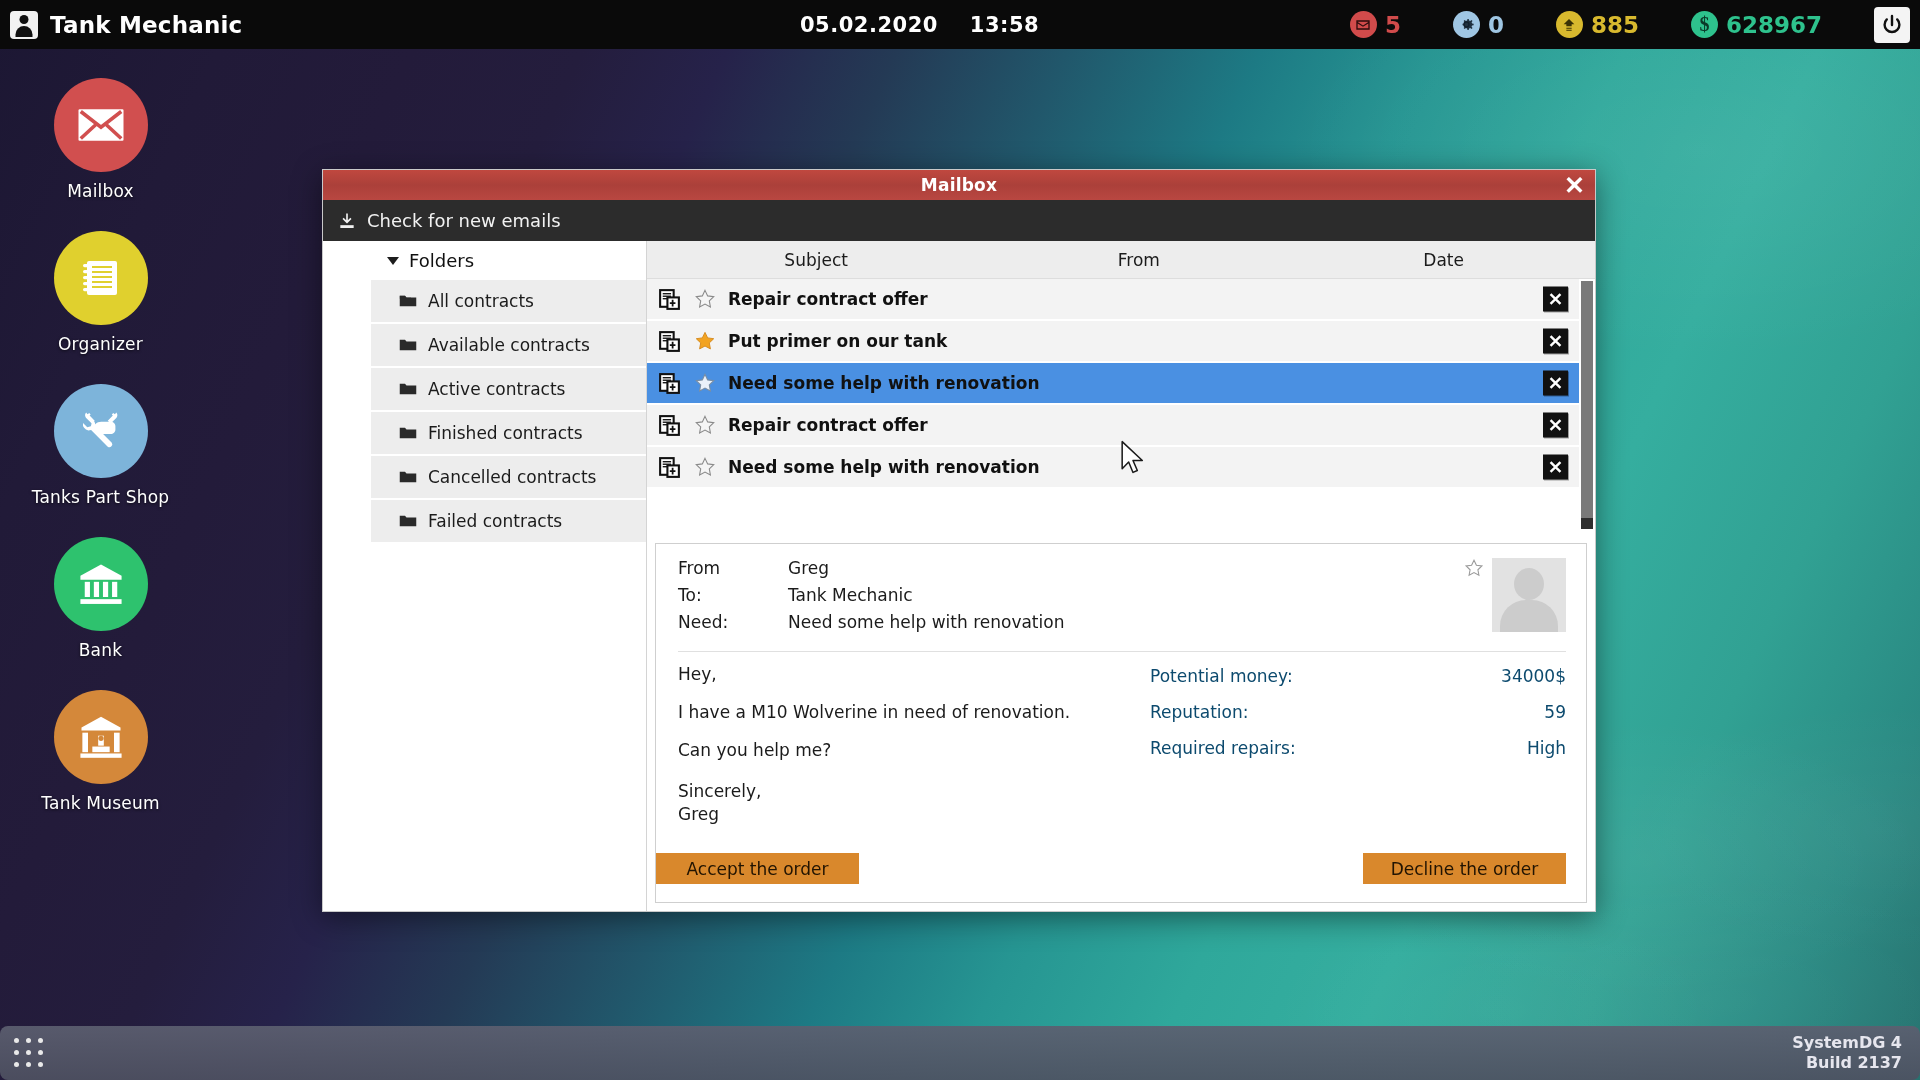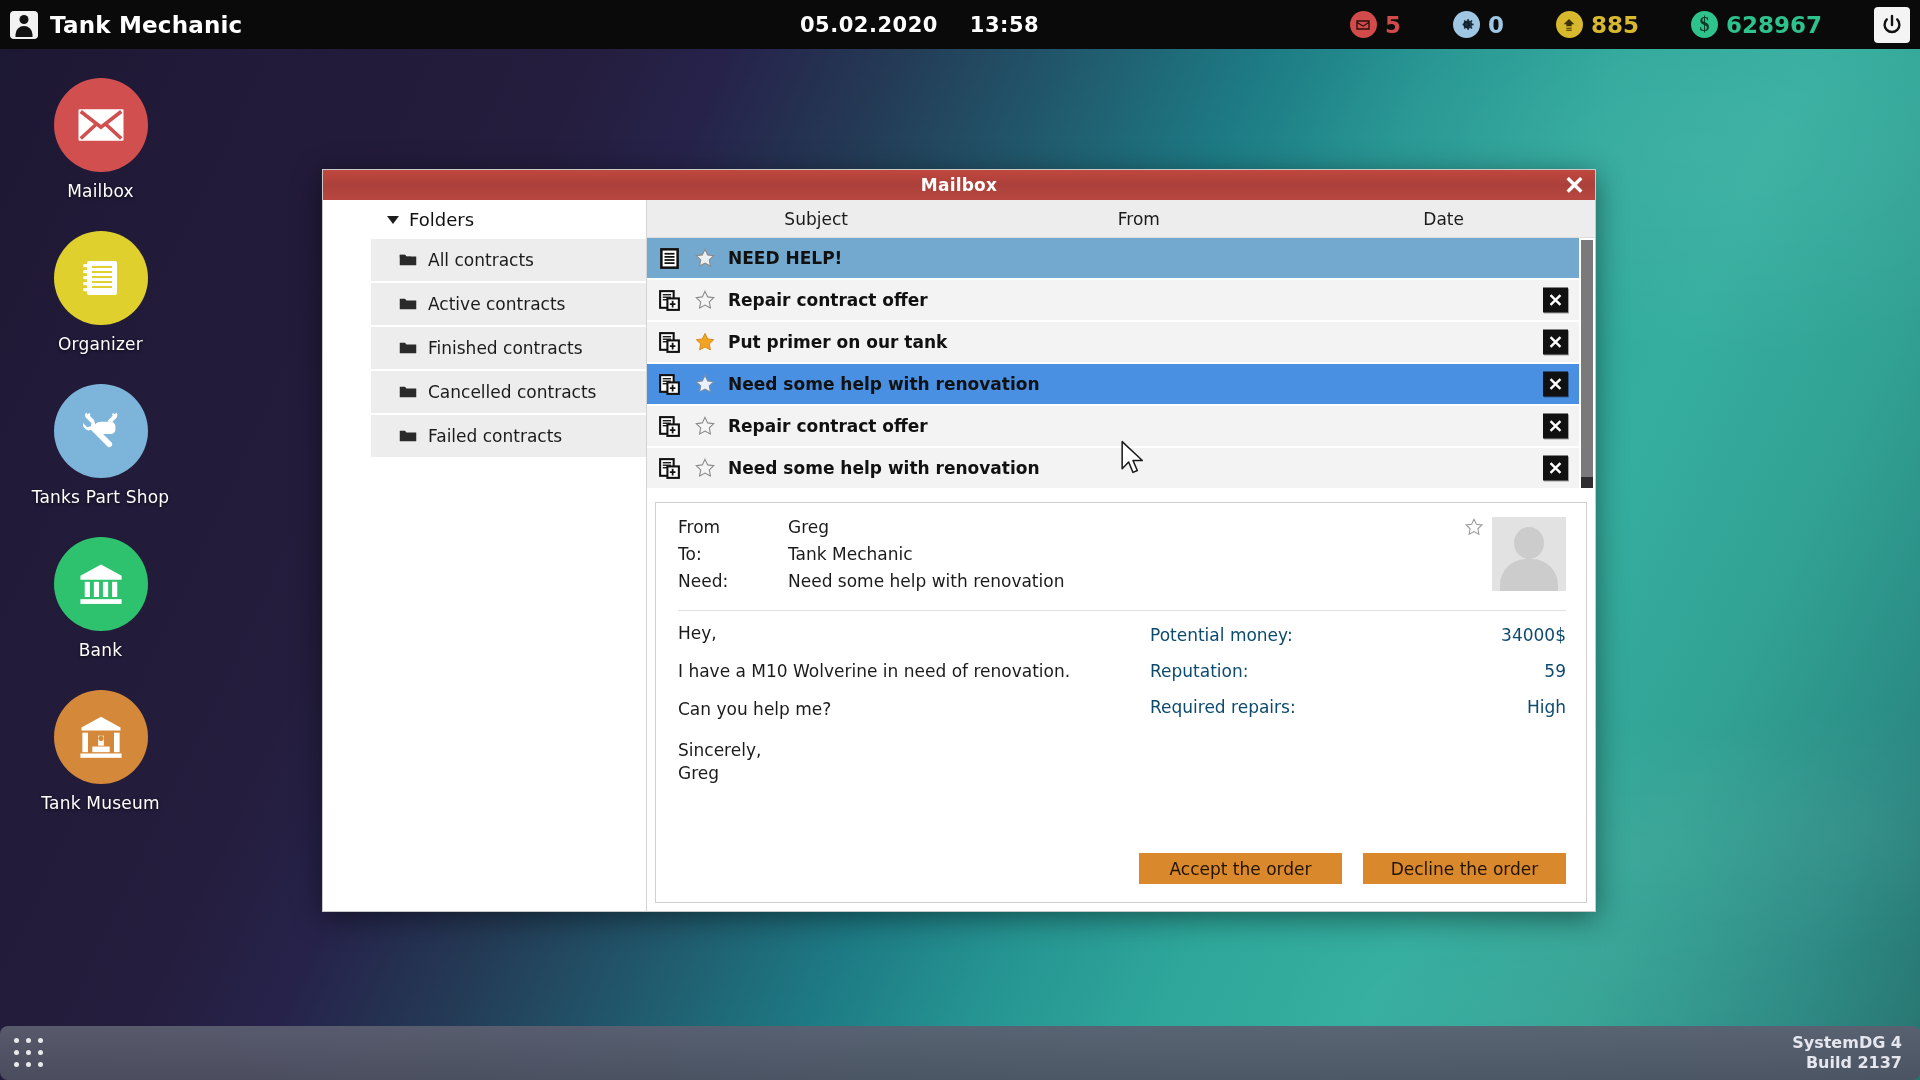--- a/index.html
+++ b/index.html
@@ -229,21 +229,21 @@
   }
   .detail-sep { height: 1px; background: #e0e0e0; margin: 2px 20px 0 22px; }
   .detail-body { flex: 1; display: flex; padding: 14px 20px 0 22px; min-height: 0; }
   .body-left { width: 430px; font-size: 17px; color: #1b1b1b; line-height: 1.0; }
   .body-left p { margin-bottom: 21px; }
   .body-left p.tight { margin-bottom: 0; line-height: 1.35; }
   .body-stats { flex: 1; padding-left: 42px; }
   .stat-row { display: flex; justify-content: space-between; font-size: 17px; color: #0c4a6e; margin-bottom: 16px; align-items: flex-end; }
   .stat-row .sv { text-align: right; }
   .detail-actions {
-    display: flex; gap: 21px; justify-content: flex-end;
+    display: flex; gap: 21px; justify-content: space-between;
     padding: 0 20px 18px 0; margin-top: auto;
   }
   .btn-order {
     width: 203px; height: 31px; background: #d9882c; border: none;
     color: #221402; font-size: 17px; cursor: pointer;
     font-family: "DejaVu Sans", sans-serif;
   }
 
   
   #cursor { position: absolute; left: 1120px; top: 440px; z-index: 60; pointer-events: none; }
@@ -391,39 +391,52 @@
   </div>
 </div>
 
 <div id="mailbox">
 
   <div class="mb-titlebar">
     <div class="mb-title">Mailbox</div>
     <div class="mb-close">✕</div>
   </div>
 
+  <div class="mb-toolbar">
+    <svg class="dl-icon" viewBox="0 0 24 24">
+        <path d="M11 3h2v8.2l3-3 1.4 1.4L12 15 6.6 9.6 8 8.2l3 3V3z"></path>
+        <path d="M4 17h16v3.4H4z"></path>
+      </svg>
+    <div class="mb-toolbar-label">Check for new emails</div>
+  </div>
 
   <div class="mb-body">
 
     <div class="mb-sidebar">
       <div class="folders-head">
         <div class="caret"></div>
         <span>Folders</span>
       </div>
       <div class="folder-item">
         <svg viewBox="0 0 24 20">
             <path d="M1 3h7l2 2.4h13V17H1z"></path>
             <path d="M1 3h7l2 2.4h6V7H1z" opacity="0.65"></path>
           </svg>
         <span>All contracts</span>
       </div>
       <div class="folder-item">
         <svg viewBox="0 0 24 20">
             <path d="M1 3h7l2 2.4h13V17H1z"></path>
           </svg>
+        <span>Available contracts</span>
+      </div>
+      <div class="folder-item">
+        <svg viewBox="0 0 24 20">
+            <path d="M1 3h7l2 2.4h13V17H1z"></path>
+          </svg>
         <span>Active contracts</span>
       </div>
       <div class="folder-item">
         <svg viewBox="0 0 24 20">
             <path d="M1 3h7l2 2.4h13V17H1z"></path>
           </svg>
         <span>Finished contracts</span>
       </div>
       <div class="folder-item">
         <svg viewBox="0 0 24 20">
@@ -443,40 +456,20 @@
 
       <div class="list-head">
         <div class="col-subject">Subject</div>
         <div class="col-from">From</div>
         <div class="col-date">Date</div>
       </div>
 
       <div class="list-wrap">
         <div class="list-rows">
 
-          <div class="mail-row sel-light">
-            <span class="mr-icon">
-              <svg viewBox="0 0 24 24">
-                  <rect x="3" y="2" width="18" height="20" fill="#111"></rect>
-                  <rect x="5.4" y="4.4" width="13.2" height="15.2" fill="#fff"></rect>
-                  <g fill="#111">
-                    <rect x="7.2" y="6.6" width="9.6" height="1.7"></rect>
-                    <rect x="7.2" y="9.6" width="9.6" height="1.7"></rect>
-                    <rect x="7.2" y="12.6" width="9.6" height="1.7"></rect>
-                    <rect x="7.2" y="15.6" width="9.6" height="1.7"></rect>
-                  </g>
-                </svg>
-            </span>
-            <span class="mr-star">
-              <svg viewBox="0 0 24 24">
-                  <path d="M12 2.6l2.9 6 6.6.9-4.8 4.6 1.2 6.5-5.9-3.1-5.9 3.1 1.2-6.5L2.5 9.5l6.6-.9z" fill="#eceff1" stroke="#8a8a8a" stroke-width="1.2"></path>
-                </svg>
-            </span>
-            <span class="mr-subject">NEED HELP!</span>
-          </div>
 
           <div class="mail-row">
             <span class="mr-icon">
               <svg viewBox="0 0 24 24">
                   <rect x="2" y="2" width="15" height="18" fill="#111"></rect>
                   <rect x="4" y="4" width="11" height="14" fill="#fff"></rect>
                   <g fill="#111">
                     <rect x="5.5" y="5.8" width="8" height="1.3"></rect>
                     <rect x="5.5" y="8.2" width="8" height="1.3"></rect>
                     <rect x="5.5" y="10.6" width="5" height="1.3"></rect>

